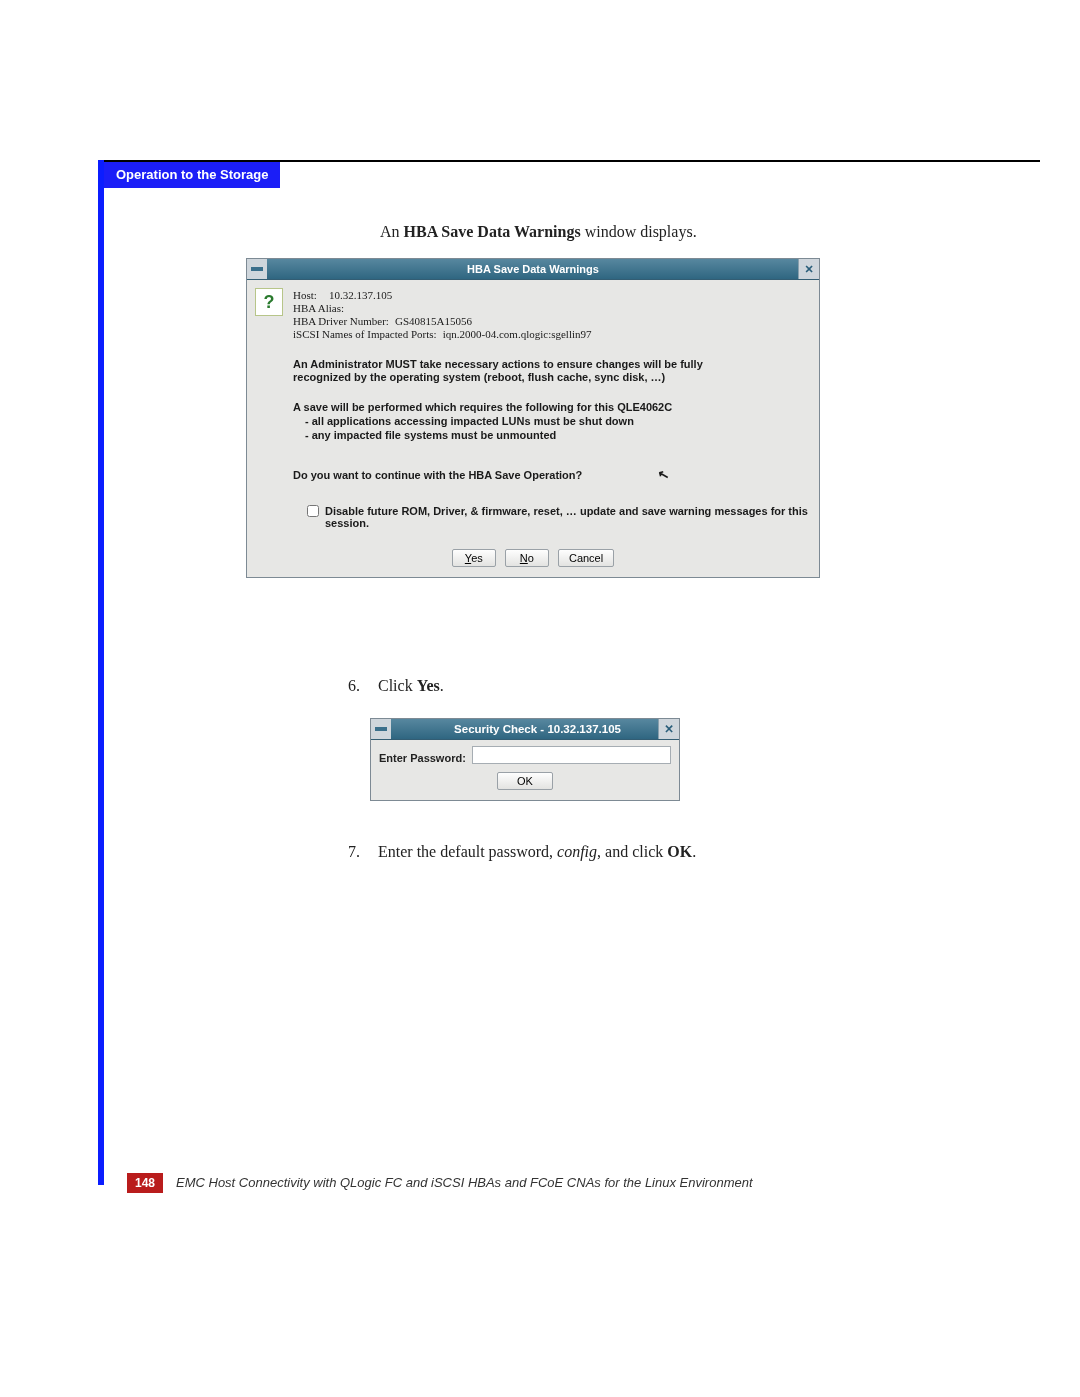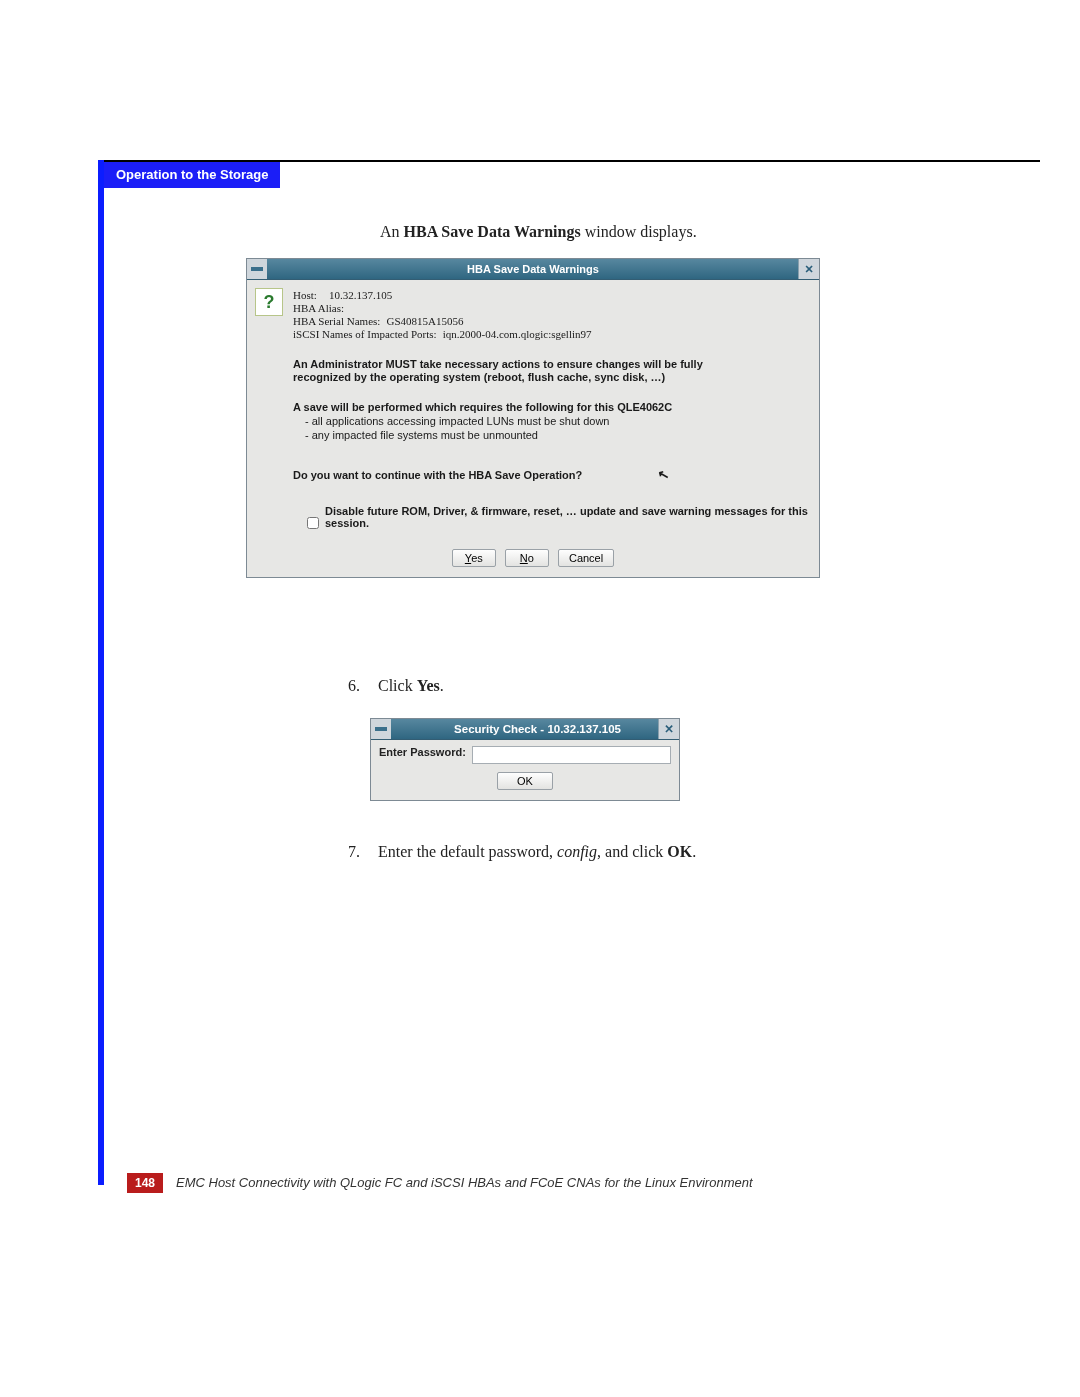--- a/index.html
+++ b/index.html
@@ -106,28 +106,28 @@
     width: 26px; height: 26px;
     background: #fff; border: 1px solid #b7c589;
     display:flex; align-items:center; justify-content:center;
     font-weight: bold; color: #2a7a2e; font-size: 18px;
     flex-shrink: 0;
   }
   .msgblock { flex: 1; }
   .msgblock .kvline { margin: 1px 0; font-weight: bold; }
   .msgblock .kvline span { font-weight: normal; font-family: Liberation Serif, serif; }
   .msgblock .para { margin: 18px 0 0 0; font-weight: bold; }
-  .msgblock .sub { margin: 2px 0 0 12px; font-weight: normal; }
+  .msgblock .sub { margin: 2px 0 0 12px; font-weight: bold; }
   .msgblock .ask { margin: 28px 0 0 0; font-weight: bold; position:relative; }
   .cursor-glyph {
     position: absolute; left: 365px; top: -2px;
     font-size: 13px;
     transform: rotate(-15deg);
   }
-  .chkrow { margin: 24px 0 8px 14px; font-weight: bold; display:flex; align-items:flex-end; gap:6px; }
+  .chkrow { margin: 24px 0 8px 14px; font-weight: bold; display:flex; align-items:flex-start; gap:6px; }
   .chkrow input { margin:0; width:12px; height:12px; }
   .dlg-btnrow {
     text-align: center;
     padding: 0 0 10px 0;
   }
   .dlg-btn {
     display:inline-block;
     min-width: 44px;
     padding: 2px 10px;
     margin: 0 3px;
@@ -159,21 +159,21 @@
     width: 308px;
     border: 1px solid #7d8a94;
     background: #e7e7e5;
     font-family: Tahoma, Arial, sans-serif;
     font-size: 11px;
   }
   .dlg2 .titlebar { font-size: 11.5px; padding-left: 25px; }
   .dlg2-body {
     padding: 6px 8px 10px 8px;
   }
-  .pwrow { display:flex; align-items:flex-start; gap:6px; font-weight:bold; }
+  .pwrow { display:flex; align-items:flex-end; gap:6px; font-weight:bold; }
   .pwrow input {
     flex:1; height:16px; border:1px solid #a6adb3; background:#fff;
     font: 11px Tahoma, Arial, sans-serif; padding:0 4px;
   }
   .dlg2-btnrow { text-align:center; margin-top:8px; }
 
   
   .body3 {
     position: absolute;
     left: 348px;
@@ -237,21 +237,21 @@
     <div class="dlg1-body">
       <div class="qicon">?</div>
       <div class="msgblock">
         <div class="kvline">
           <span>Host:</span>&nbsp;&nbsp;&nbsp;&nbsp;<span>10.32.137.105</span>
         </div>
         <div class="kvline">
           <span>HBA Alias:</span>&nbsp;<span></span>
         </div>
         <div class="kvline">
-          <span>HBA Serial Names:</span>&nbsp;&nbsp;<span>GS40815A15056</span>
+          <span>HBA Driver Number:</span>&nbsp;&nbsp;<span>GS40815A15056</span>
         </div>
         <div class="kvline">
           <span>iSCSI Names of Impacted Ports:</span>&nbsp;&nbsp;<span>iqn.2000-04.com.qlogic:sgellin97</span>
         </div>
 
         <div class="para">An Administrator MUST take necessary actions to ensure changes will be fully</div>
         <div class="kvline">recognized by the operating system (reboot, flush cache, sync disk, …)</div>
 
         <div class="para">A save will be performed which requires the following for this  QLE4062C</div>
         <div class="sub">- all applications accessing impacted LUNs must be shut down</div>

